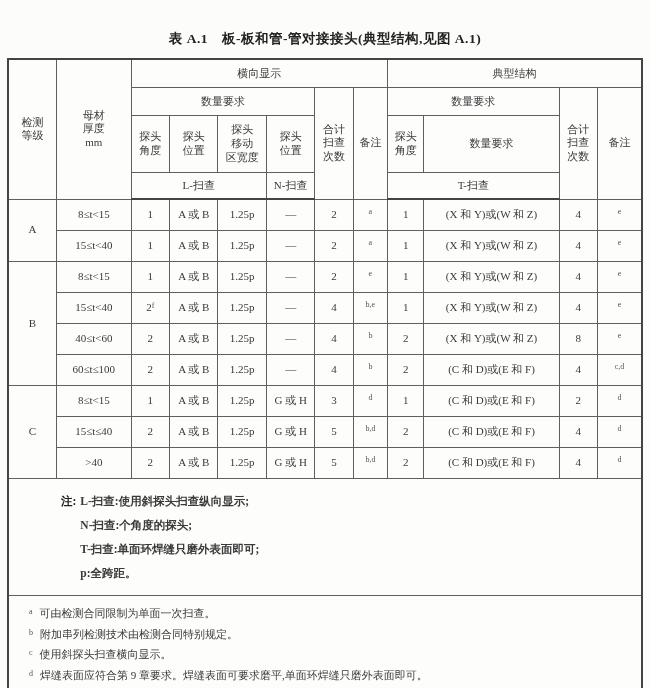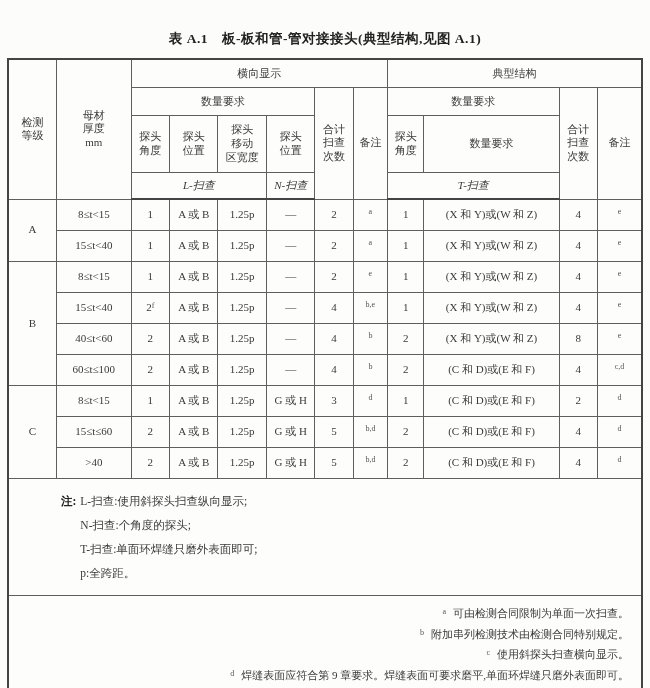--- a/index.html
+++ b/index.html
@@ -24,37 +24,37 @@
     text-align:center;vertical-align:middle;
     font-size:11px;line-height:1.25;padding:0;
     color:#3a3a3a;
   }
   table{border:2px solid #444;}
   .pre{white-space:pre-line;}
   tr.h1 td{height:27px;}
   tr.h2 td{height:27px;margin-left:24px;}
   tr.h3 td{height:56px;}
   tr.h4 td{height:25px;}
-  tr.h4 td{border-bottom:2px solid #444;font-style:italic;}
+  tr.h4 td{border-bottom:2px solid #444;}
   tr.data td{height:30px;}
   tr.data:last-of-type td{border-bottom:1.5px solid #4a4a4a;}
   .sup{font-size:8px;position:relative;top:-3px;color:#555;}
   .remark span{font-size:8px;position:relative;top:-4px;color:#555;}
   .notes-cell{
     height:106px;text-align:left;vertical-align:top;
     padding:10px 8px 0 52px;border-bottom:1px solid #5f5f5f;
   }
   .notes{display:flex;align-items:flex-start;}
   .notes-label{font-weight:bold;color:#222;margin-right:4px;line-height:24px;font-size:11.5px;}
-  .notes-lines div{line-height:24px;font-size:11.5px;}
+  .notes-lines div{line-height:24px;font-size:11.5px;font-weight:bold;}
   .foot-cell{
     height:118px;text-align:left;vertical-align:top;
     padding:8px 12px 0 20px;
   }
-  .footnote{line-height:18.5px;font-size:11px;white-space:nowrap;text-align:right;}
+  .footnote{line-height:18.5px;font-size:11px;white-space:nowrap;}
   .footnote .fmark{font-size:8px;position:relative;top:-3px;color:#555;margin-right:7px;}
 </style>
 </head>
 <body>
 
 <div class="title">表 A.1　板-板和管-管对接接头(典型结构,见图 A.1)</div>
 
 <table>
   <colgroup>
     <col style="width:48px">
@@ -203,21 +203,21 @@
     <td>1.25p</td>
     <td>G 或 H</td>
     <td>3</td>
     <td class="remark"><span>d</span></td>
     <td>1</td>
     <td>(C 和 D)或(E 和 F)</td>
     <td>2</td>
     <td class="remark"><span>d</span></td>
   </tr>
   <tr class="data">
-    <td>15≤t≤60</td>
+    <td>15≤t≤40</td>
     <td><span>2</span><span class="sup"></span></td>
     <td>A 或 B</td>
     <td>1.25p</td>
     <td>G 或 H</td>
     <td>5</td>
     <td class="remark"><span>b,d</span></td>
     <td>2</td>
     <td>(C 和 D)或(E 和 F)</td>
     <td>4</td>
     <td class="remark"><span>d</span></td>

